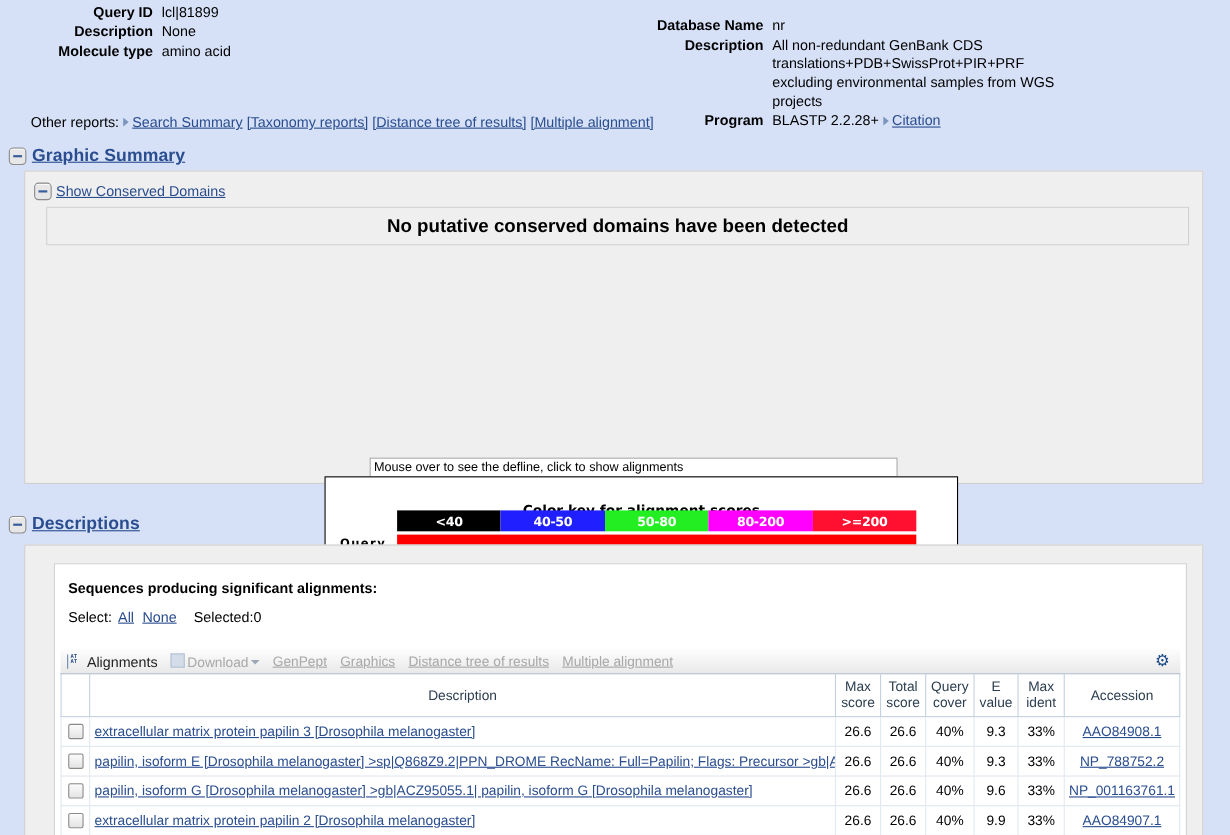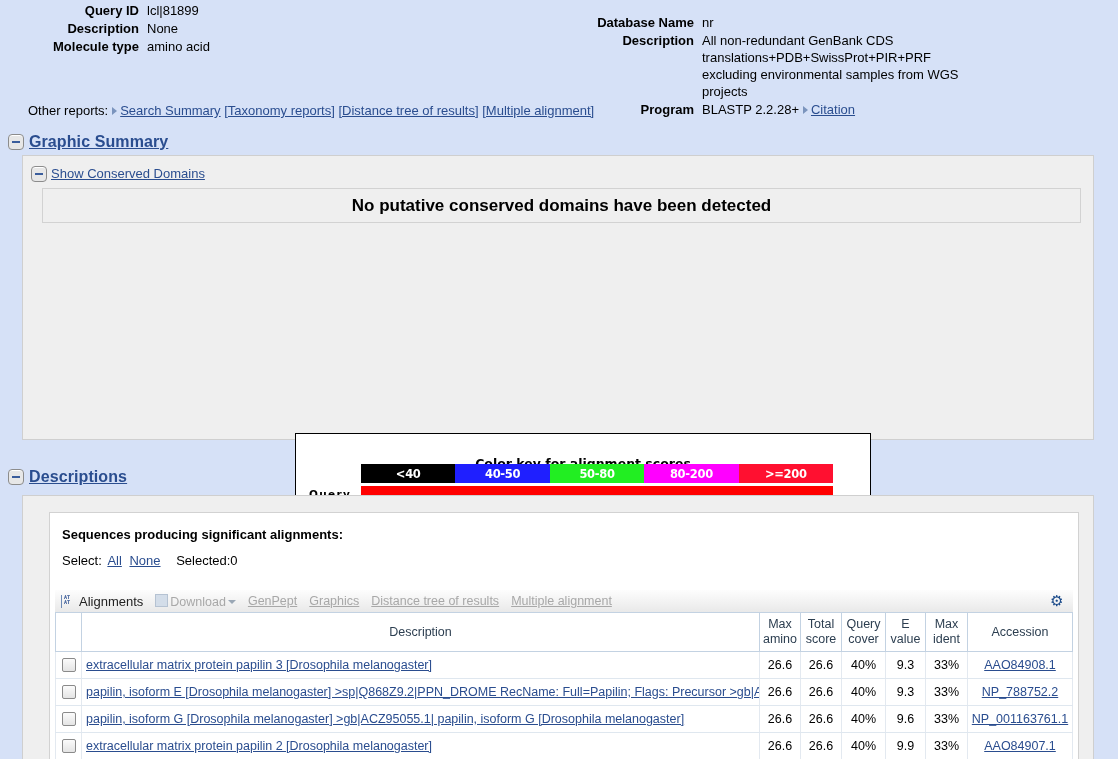--- a/index.html
+++ b/index.html
@@ -290,20 +290,21 @@
     <div class="show-cd">
       <span class="collapse-btn"></span>
       <a href="#">Show Conserved Domains</a>
     </div>
 
     <div class="cd-box">
       <span class="txt">No putative conserved domains have been detected</span>
     </div>
 
 
+    <div class="defline-box">Mouse over to see the defline, click to show alignments</div>
 
     <div class="graphic-img">
       <div class="ckey-title">Color key for alignment scores</div>
 
       <div class="ckey-bar">
         <div class="ckey-seg" style="background:#000000">&lt;40</div>
         <div class="ckey-seg" style="background:#1f1fff">40-50</div>
         <div class="ckey-seg" style="background:#22ee22">50-80</div>
         <div class="ckey-seg" style="background:#ff00ff">80-200</div>
         <div class="ckey-seg" style="background:#ff1030">&gt;=200</div>
@@ -375,21 +376,21 @@
             <col class="col-num">
           <col class="col-qc">
             <col class="col-ev">
             <col class="col-mi">
             <col class="col-acc">
         </colgroup>
         <thead>
           <tr>
             <th></th>
             <th>Description</th>
-            <th>Max amino</th>
+            <th>Max score</th>
             <th>Total score</th>
             <th>Query cover</th>
             <th>E value</th>
             <th>Max ident</th>
             <th>Accession</th>
           </tr>
         </thead>
         <tbody>
             <tr>
               <td class="cb-cell"><span class="cbx"></span></td>

